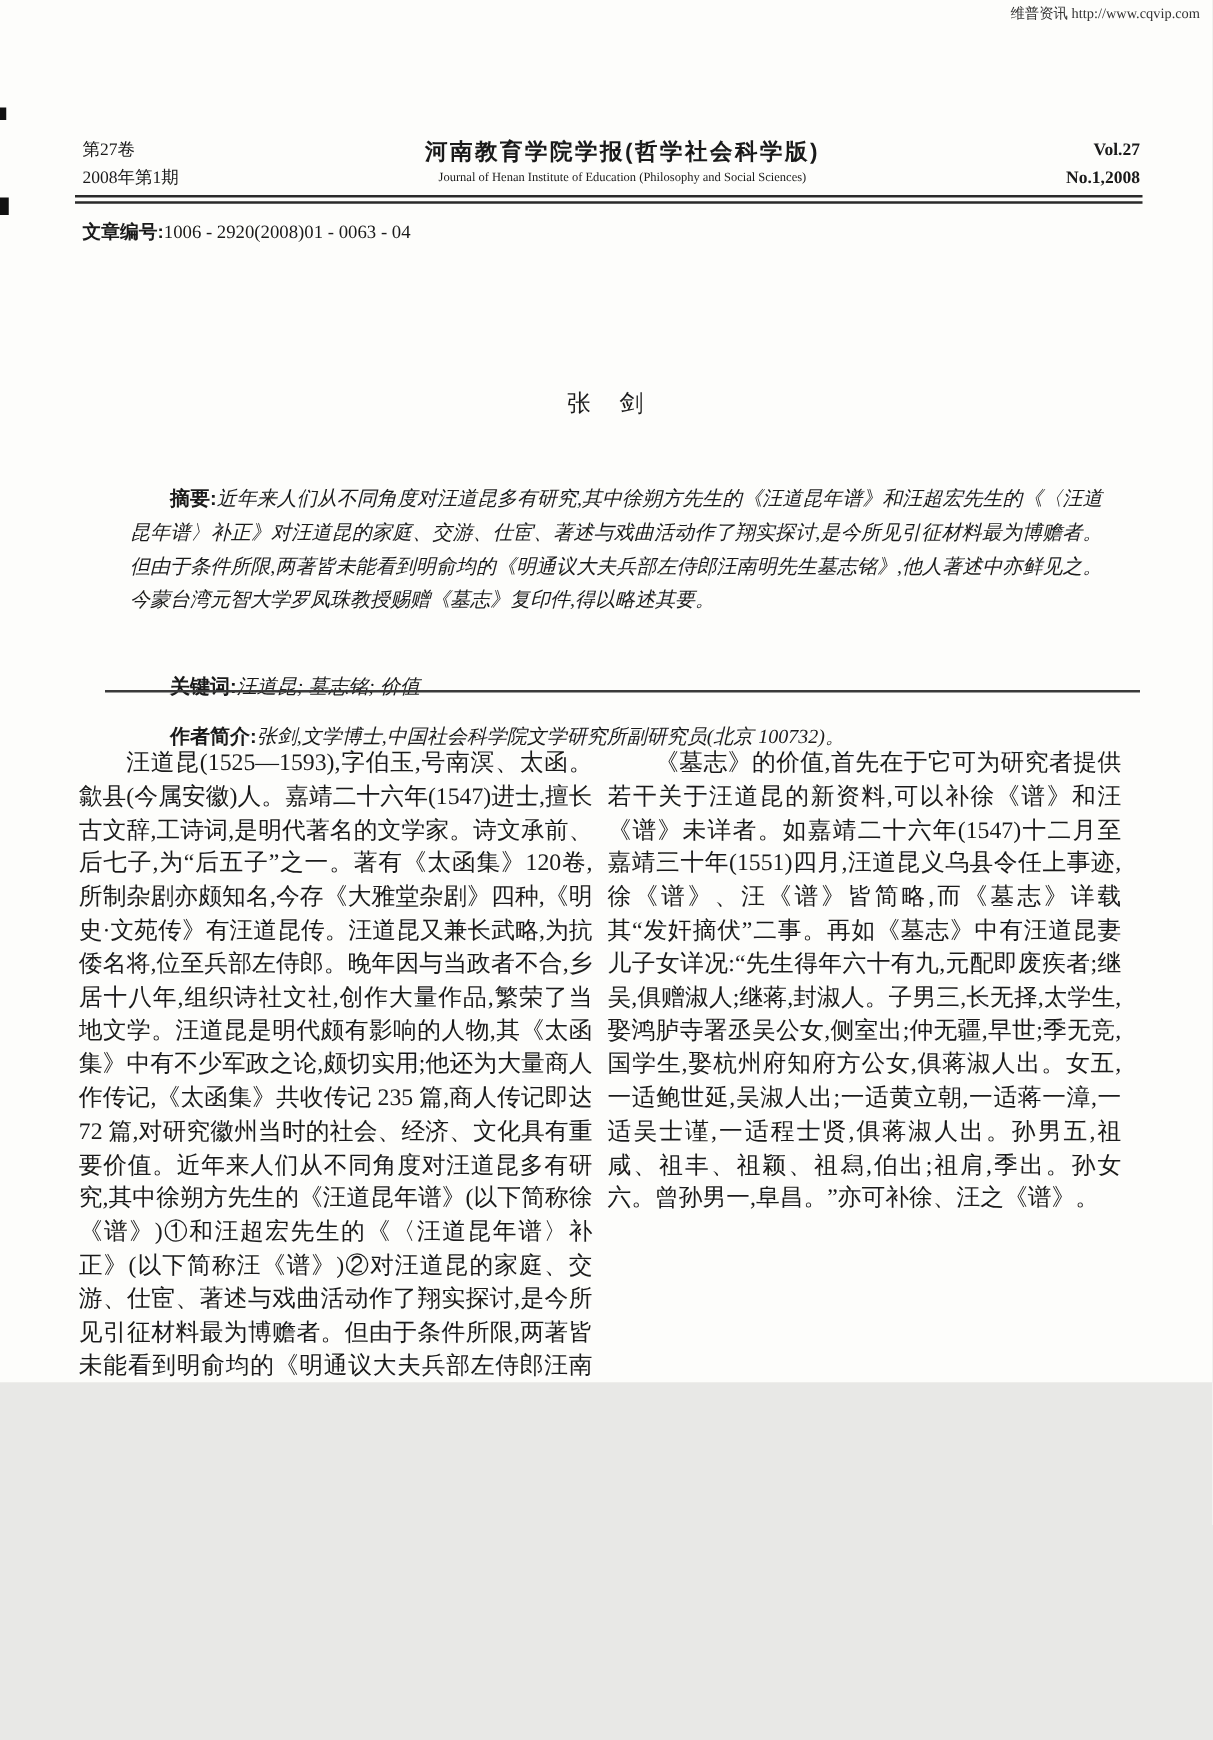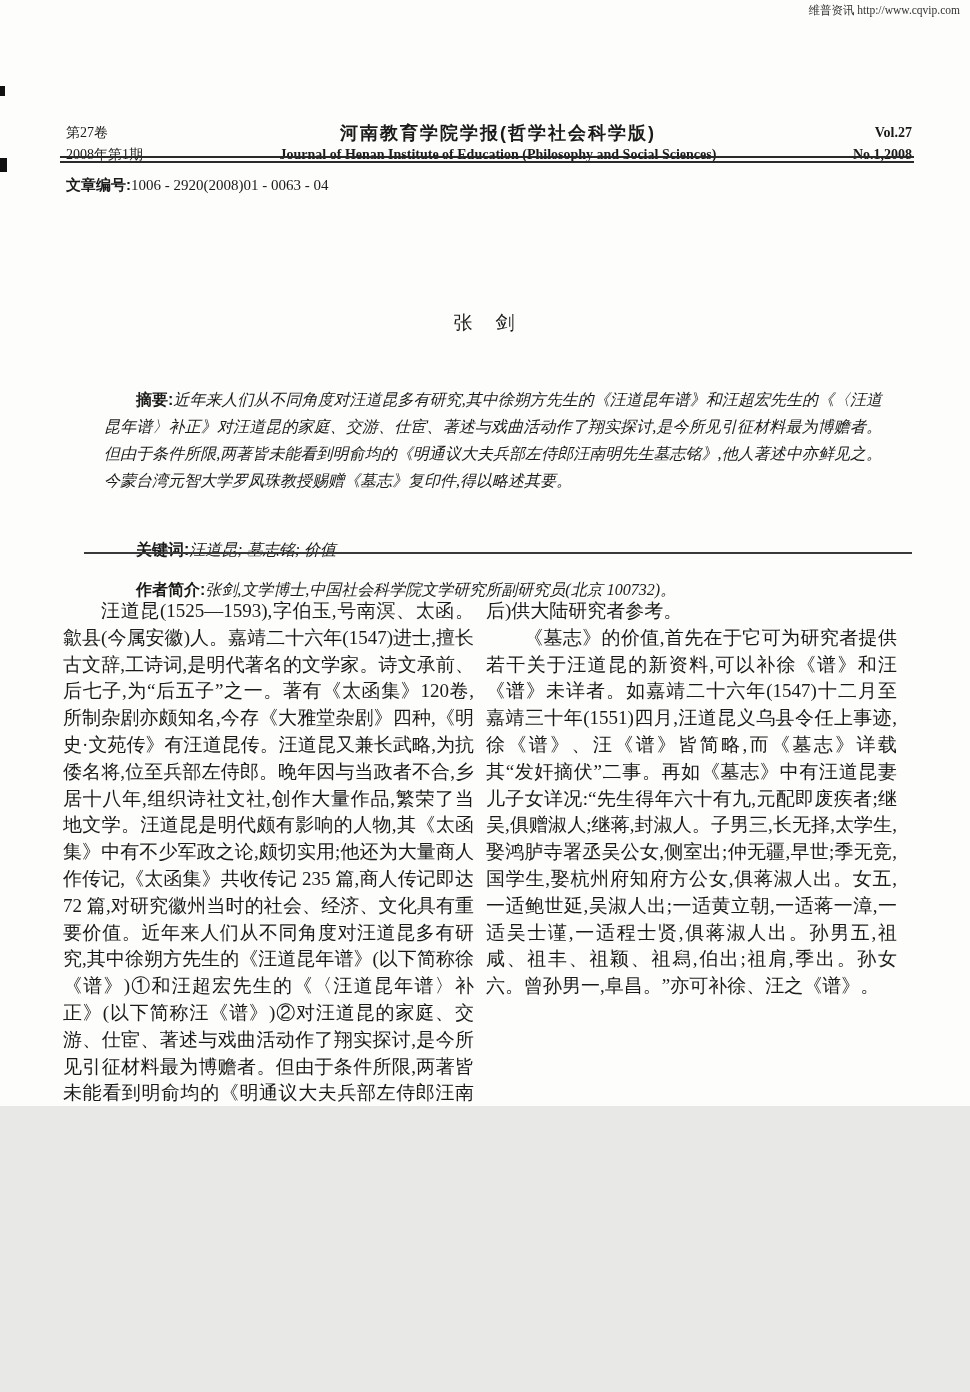--- a/index.html
+++ b/index.html
@@ -13,27 +13,27 @@
     overflow:hidden;
   }
   
   .wm-top{
     position:absolute;top:3px;right:10px;
     font-size:11.5px;color:#333;
     font-family:"Liberation Serif",serif;
   }
   
   .header{
-    position:absolute;top:122px;left:66px;right:58px;
+    position:absolute;top:110px;left:66px;right:58px;
     display:flex;justify-content:space-between;align-items:flex-start;
   }
   .hdr-left{font-size:14px;line-height:22px;white-space:nowrap;}
   .hdr-center{text-align:center;flex:1;}
   .hdr-journal-cn{font-size:18px;font-weight:bold;letter-spacing:2px;line-height:22px;font-family:"Liberation Sans",sans-serif;}
-  .hdr-journal-en{font-size:14px;line-height:22px;font-weight:bold;}
+  .hdr-journal-en{font-size:10px;line-height:22px;font-weight:normal;}
   .hdr-right{font-size:14px;line-height:22px;text-align:right;white-space:nowrap;font-weight:bold;}
   .double-rule{
     position:absolute;top:156px;left:60px;right:56px;height:3px;
     border-top:2px solid #2a2a2a;border-bottom:2px solid #2a2a2a;
   }
   .article-id{
     position:absolute;top:176px;left:66px;
     font-size:15px;
   }
   .article-id .lbl{font-weight:bold;font-family:"Liberation Sans",sans-serif;}
@@ -142,21 +142,20 @@
     </p>
   </div>
 
   <div class="body-rule"></div>
 
   <div class="body">
     <div class="col">
       <p class="indent">汪道昆(1525—1593),字伯玉,号南溟、太函。歙县(今属安徽)人。嘉靖二十六年(1547)进士,擅长古文辞,工诗词,是明代著名的文学家。诗文承前、后七子,为“后五子”之一。著有《太函集》120卷,所制杂剧亦颇知名,今存《大雅堂杂剧》四种,《明史·文苑传》有汪道昆传。汪道昆又兼长武略,为抗倭名将,位至兵部左侍郎。晚年因与当政者不合,乡居十八年,组织诗社文社,创作大量作品,繁荣了当地文学。汪道昆是明代颇有影响的人物,其《太函集》中有不少军政之论,颇切实用;他还为大量商人作传记,《太函集》共收传记 235 篇,商人传记即达 72 篇,对研究徽州当时的社会、经济、文化具有重要价值。近年来人们从不同角度对汪道昆多有研究,其中徐朔方先生的《汪道昆年谱》(以下简称徐《谱》)①和汪超宏先生的《〈汪道昆年谱〉补正》(以下简称汪《谱》)②对汪道昆的家庭、交游、仕宦、著述与戏曲活动作了翔实探讨,是今所见引征材料最为博赡者。但由于条件所限,两著皆未能看到明俞均的《明通议大夫兵部左侍郎汪南明先生墓志铭》(以下简称《墓志》)③,他人著述中亦鲜见之,诚为遗憾。今蒙台湾元智大学罗凤珠教授赐赠《墓志》复印件,得以略述其要,并整理《墓志》原文(附</p>
     </div>
     <div class="col">
-      <p>后)供大陆研究者参考。</p>
       <p class="indent">《墓志》的价值,首先在于它可为研究者提供若干关于汪道昆的新资料,可以补徐《谱》和汪《谱》未详者。如嘉靖二十六年(1547)十二月至嘉靖三十年(1551)四月,汪道昆义乌县令任上事迹,徐《谱》、汪《谱》皆简略,而《墓志》详载其“发奸摘伏”二事。再如《墓志》中有汪道昆妻儿子女详况:“先生得年六十有九,元配即废疾者;继吴,俱赠淑人;继蒋,封淑人。子男三,长无择,太学生,娶鸿胪寺署丞吴公女,侧室出;仲无疆,早世;季无竞,国学生,娶杭州府知府方公女,俱蒋淑人出。女五,一适鲍世延,吴淑人出;一适黄立朝,一适蒋一漳,一适吴士谨,一适程士贤,俱蒋淑人出。孙男五,祖咸、祖丰、祖颖、祖舄,伯出;祖肩,季出。孙女六。曾孙男一,阜昌。”亦可补徐、汪之《谱》。</p>
     </div>
   </div>
 
   <div class="fn-rule"></div>
 
 
   <div class="page-number">·63·</div>
 
   <div class="wm-bottom">维普资讯 All rights reserved</div>

